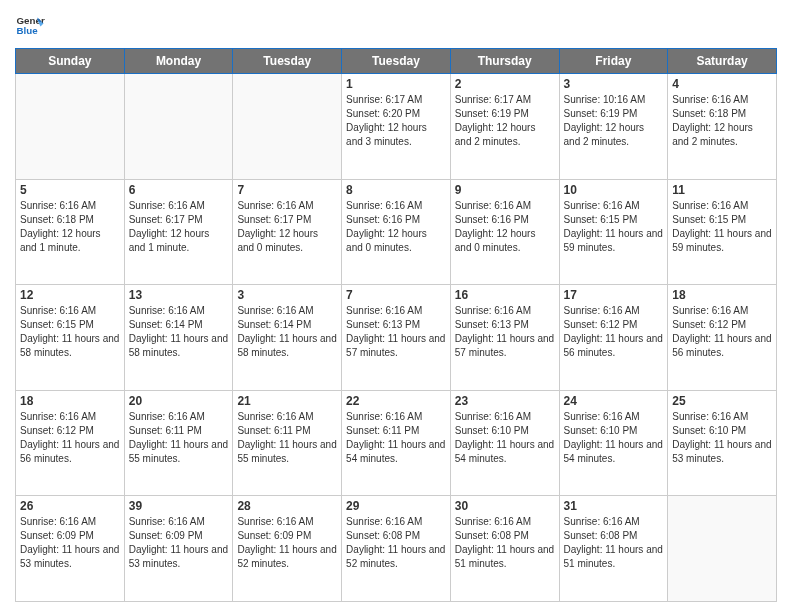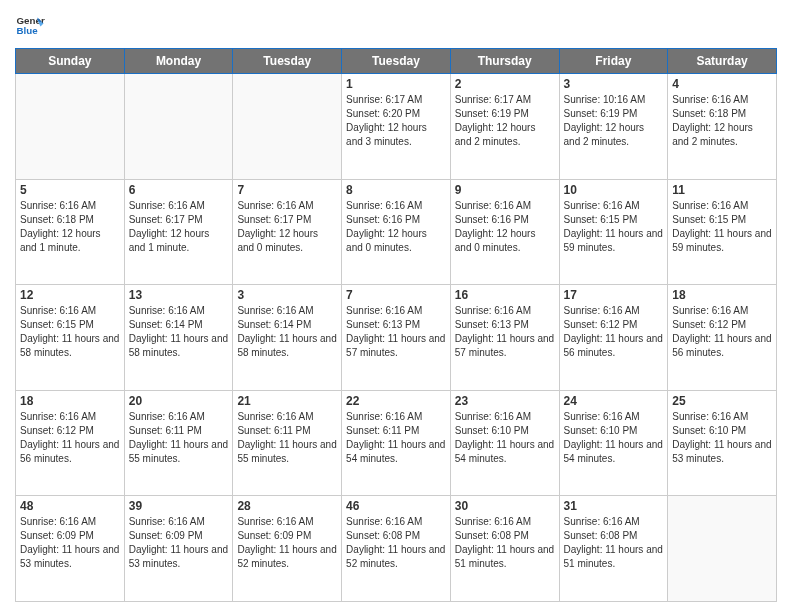--- a/index.html
+++ b/index.html
@@ -272,39 +272,39 @@
           </td>
           <td>
             <span class="day-number">25</span>
             <div class="day-info">Sunrise: 6:16 AM
 Sunset: 6:10 PM
 Daylight: 11 hours and 53 minutes.</div>
           </td>
         </tr>
         <tr>
           <td>
-            <span class="day-number">48</span>
+            <span class="day-number">26</span>
             <div class="day-info">Sunrise: 6:16 AM
 Sunset: 6:09 PM
 Daylight: 11 hours and 53 minutes.</div>
           </td>
           <td>
             <span class="day-number">39</span>
             <div class="day-info">Sunrise: 6:16 AM
 Sunset: 6:09 PM
 Daylight: 11 hours and 53 minutes.</div>
           </td>
           <td>
             <span class="day-number">28</span>
             <div class="day-info">Sunrise: 6:16 AM
 Sunset: 6:09 PM
 Daylight: 11 hours and 52 minutes.</div>
           </td>
           <td>
-            <span class="day-number">46</span>
+            <span class="day-number">29</span>
             <div class="day-info">Sunrise: 6:16 AM
 Sunset: 6:08 PM
 Daylight: 11 hours and 52 minutes.</div>
           </td>
           <td>
             <span class="day-number">30</span>
             <div class="day-info">Sunrise: 6:16 AM
 Sunset: 6:08 PM
 Daylight: 11 hours and 51 minutes.</div>
           </td>

